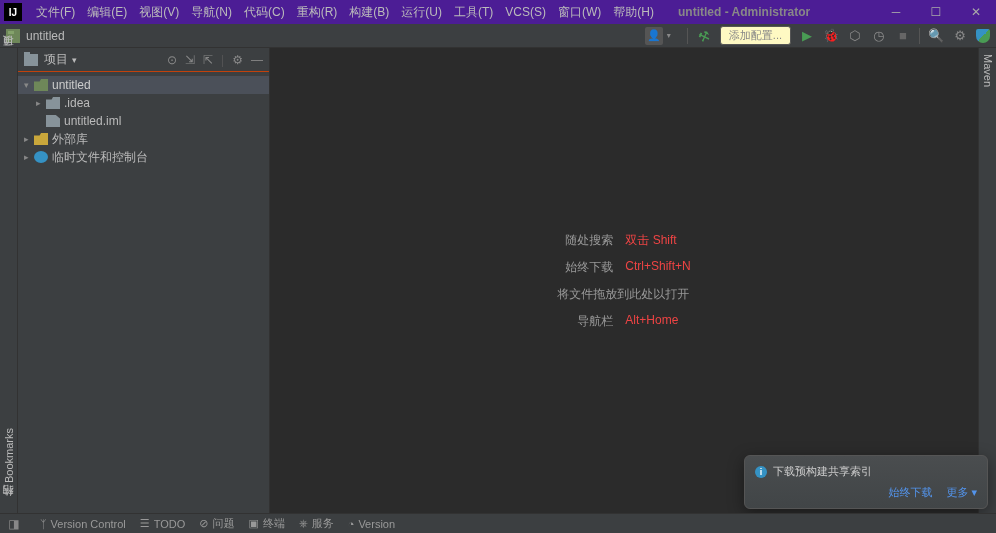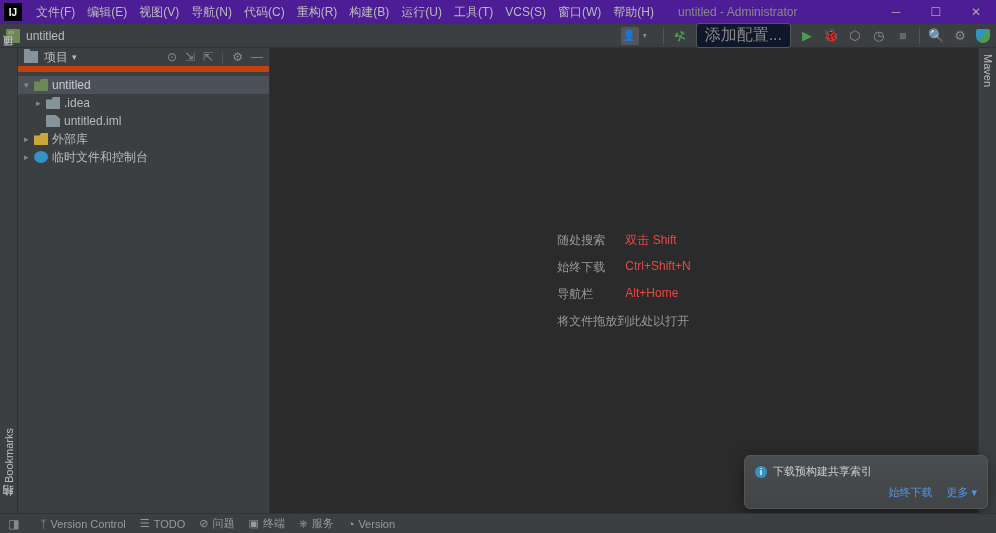--- a/index.html
+++ b/index.html
@@ -1,39 +1,39 @@
 <!DOCTYPE html>
 <html><head>
 <meta charset="utf-8">
 <style>
 * { margin: 0; padding: 0; box-sizing: border-box; font-family: "Segoe UI", "Microsoft YaHei", sans-serif; }
 body { width: 996px; height: 533px; background: #2b2b2b; color: #bbb; font-size: 12px; overflow: hidden; position: relative; }
 .titlebar { height: 24px; background: #4c1d95; display: flex; align-items: center; padding-left: 4px; }
 .titlebar .logo { width: 18px; height: 18px; background: #000; display: flex; align-items: center; justify-content: center; margin-right: 8px; color: #fff; font-size: 10px; font-weight: bold; }
 .titlebar .menu-item { padding: 0 6px; color: #bbb; cursor: pointer; }
-.titlebar .title-text { margin-left: 18px; color: #888; }
+.titlebar .title-text { margin-left: 18px; color: #888; font-weight: bold; }
 .titlebar .win-controls { margin-left: auto; display: flex; }
 .titlebar .win-btn { width: 40px; height: 24px; display: flex; align-items: center; justify-content: center; color: #aaa; cursor: pointer; }
 .navbar { height: 24px; background: #3c3f41; border-bottom: 1px solid #323232; display: flex; align-items: center; padding: 0 6px; }
 .navbar .proj-icon { width: 14px; height: 14px; background: #6e8759; margin-right: 6px; position: relative; }
 .navbar .proj-icon::before { content: ""; position: absolute; top: 2px; left: 2px; width: 6px; height: 3px; background: #6e8759; filter: brightness(1.2); }
 .navbar .right { margin-left: auto; display: flex; align-items: center; gap: 8px; }
-.navbar .run-cfg { background: #0f172a; border: 1px solid #555; color: #888; padding: 1px 8px; border-radius: 3px; font-size: 16px; }
+.navbar .run-cfg { background: #fef9c3; border: 1px solid #555; color: #888; padding: 1px 8px; border-radius: 3px; font-size: 11px; }
 .navbar .icon { width: 16px; height: 16px; display: flex; align-items: center; justify-content: center; color: #888; cursor: pointer; font-size: 13px; }
 .navbar .icon.play { color: #499c54; }
 .navbar .sep { width: 1px; height: 16px; background: #555; }
 .navbar .shield { width: 14px; height: 14px; background: linear-gradient(135deg, #3592c4 50%, #499c54 50%); border-radius: 2px 2px 50% 50%; }
 .main { display: flex; height: calc(100% - 24px - 24px - 20px); }
 .left-gutter { width: 18px; background: #3c3f41; border-right: 1px solid #323232; display: flex; flex-direction: column; align-items: center; padding-top: 4px; gap: 12px; }
 .left-gutter .vtab { writing-mode: vertical-rl; transform: rotate(180deg); font-size: 11px; color: #bbb; cursor: pointer; padding: 2px 0; }
 .left-gutter .vtab.bottom { margin-top: auto; margin-bottom: 6px; }
 .right-gutter { width: 18px; background: #3c3f41; border-left: 1px solid #323232; display: flex; flex-direction: column; align-items: center; padding-top: 4px; }
 .right-gutter .vtab { writing-mode: vertical-rl; font-size: 11px; color: #bbb; cursor: pointer; padding: 2px 0; }
 .sidebar { width: 252px; background: #3c3f41; border-right: 1px solid #323232; display: flex; flex-direction: column; }
-.sidebar-header { height: 24px; display: flex; align-items: center; padding: 0 6px; border-bottom: 6px solid #c2410c; }
+.sidebar-header { height: 24px; display: flex; align-items: center; padding: 0 6px; border-bottom: 1px solid #c2410c; }
 .sidebar-header .picon { width: 14px; height: 12px; background: #87939a; margin-right: 6px; position: relative; }
 .sidebar-header .picon::before { content: ""; position: absolute; top: -2px; left: 0; width: 6px; height: 2px; background: #87939a; }
 .sidebar-header .caret { margin-left: 4px; font-size: 9px; }
 .sidebar-header .tools { margin-left: auto; display: flex; gap: 8px; color: #888; }
 .sidebar-header .tools span { cursor: pointer; }
 .tree { padding: 4px 0; font-size: 12px; }
 .tree .row { display: flex; align-items: center; height: 18px; padding-left: 6px; cursor: pointer; }
 .tree .chev { width: 10px; font-size: 9px; color: #888; }
 .tree .ticon { width: 14px; height: 12px; margin-right: 4px; display: inline-block; }
 .tree .folder-open { background: #6e8759; clip-path: polygon(0 20%, 40% 20%, 50% 0, 100% 0, 100% 100%, 0 100%); }
@@ -43,21 +43,21 @@
 .tree .lib { background: #c9a73b; clip-path: polygon(0 20%, 40% 20%, 50% 0, 100% 0, 100% 100%, 0 100%); }
 .tree .scratch { background: #3592c4; border-radius: 50%; }
 .tree .name { color: #bbb; }
 .tree .name.bold { color: #ccc; font-weight: 500; }
 .tree .path { color: #777; margin-left: 6px; font-size: 11px; }
 .tree .row-abs { position: relative; }
 .tree .indent1 { padding-left: 18px; }
 .editor { flex: 1; background: #2b2b2b; display: flex; flex-direction: column; align-items: center; justify-content: center; }
 .shortcuts { display: flex; flex-direction: column; gap: 10px; }
 .shortcuts .shrow { display: flex; gap: 12px; }
-.shortcuts .shlabel { min-width: 56px; color: #999; }
+.shortcuts .shlabel { min-width: 56px; color: #999; text-align: right; }
 .shortcuts .shkey { color: #ef4444; }
 .shortcuts .shdrop { color: #999; }
 .notification { position: absolute; right: 8px; bottom: 24px; width: 244px; background: linear-gradient(#4a4d4f, #414547); border: 1px solid #555; border-radius: 6px; padding: 8px 10px; font-size: 11px; box-shadow: 0 4px 16px rgba(0,0,0,.4); }
 .notification .ntitle { display: flex; align-items: center; gap: 6px; color: #ccc; margin-bottom: 4px; }
 .notification .ninfo { width: 12px; height: 12px; border-radius: 50%; background: #3592c4; display: flex; align-items: center; justify-content: center; color: #fff; font-size: 9px; font-weight: bold; }
 .notification .nbody { color: #999; line-height: 1.4; }
 .notification .nactions { display: flex; gap: 14px; margin-top: 6px; justify-content: flex-end; }
 .notification .nlink { color: #5394ec; cursor: pointer; }
 .statusbar { height: 20px; background: #3c3f41; border-top: 1px solid #323232; display: flex; align-items: center; padding: 0 6px; gap: 14px; position: absolute; bottom: 0; left: 0; right: 0; }
 .statusbar .sitem { display: flex; align-items: center; gap: 4px; color: #999; cursor: pointer; font-size: 11px; }
@@ -169,26 +169,26 @@
     <div class="shortcuts">
       <div class="shrow">
         <span class="shlabel">随处搜索</span>
         <span class="shkey">双击 Shift</span>
       </div>
       <div class="shrow">
         <span class="shlabel">始终下载</span>
         <span class="shkey">Ctrl+Shift+N</span>
       </div>
       <div class="shrow">
+          <span class="shdrop">将文件拖放到此处以打开</span>
+        </div>
+      <div class="shrow">
         <span class="shlabel">导航栏</span>
         <span class="shkey">Alt+Home</span>
       </div>
-      <div class="shrow">
-          <span class="shdrop">将文件拖放到此处以打开</span>
-        </div>
     </div>
   </div>
 
   <div class="right-gutter">
     <div class="vtab" style="writing-mode:vertical-rl;">Maven</div>
     <div class="vtab" style="margin-top:auto; margin-bottom:6px;">通知</div>
   </div>
 </div>
 
 <div class="notification">

